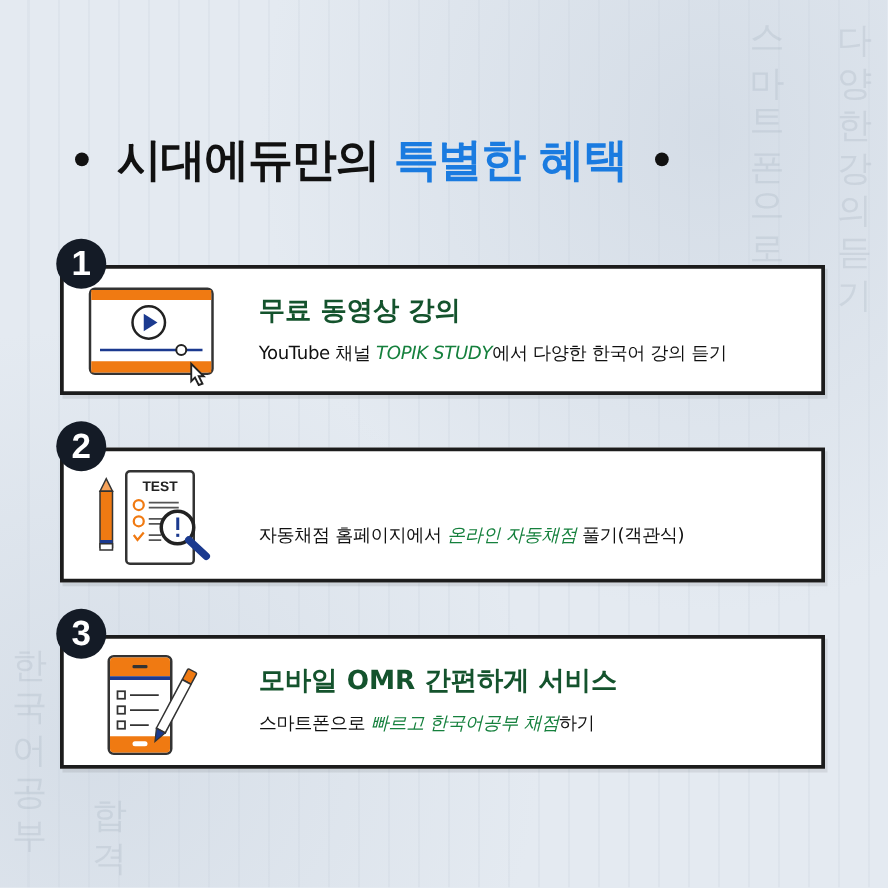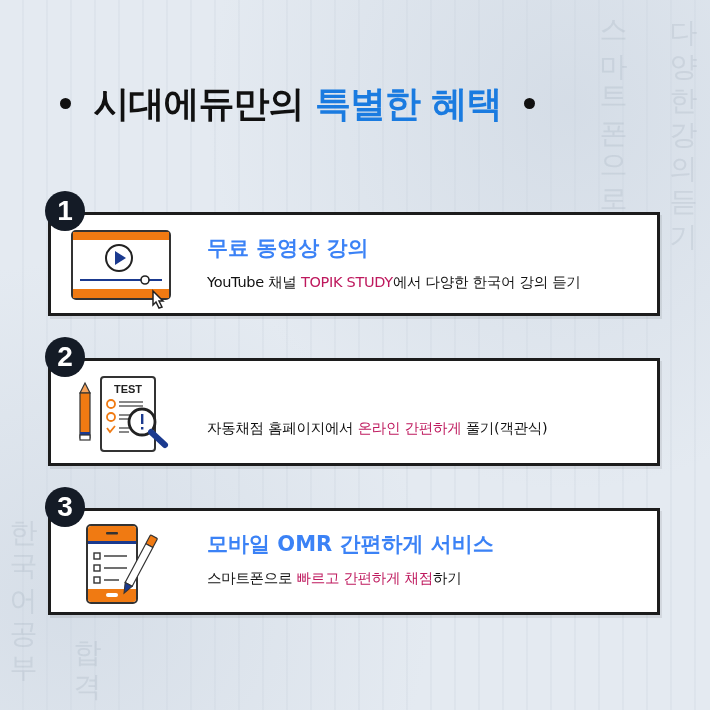--- a/index.html
+++ b/index.html
@@ -16,21 +16,21 @@
       radial-gradient(ellipse at 10% 85%, rgba(200,210,222,0.5), transparent 40%),
       repeating-linear-gradient(90deg, rgba(255,255,255,0.0) 0 22px, rgba(190,200,212,0.18) 22px 24px);
     pointer-events: none;
   }
   .bg-glyphs {
     position: absolute; font-size: 28px; color: rgba(150,162,178,0.22);
     writing-mode: vertical-rl; letter-spacing: 6px; line-height: 34px;
     font-family: "DejaVu Serif", serif; pointer-events: none;
   }
   .title {
-    position: absolute; top: 80px; left: 0; width: 595px;
+    position: absolute; top: 104px; left: 0; width: 595px;
     text-align: center; font-size: 36px; font-weight: 900; letter-spacing: -1px;
     color: #111; white-space: nowrap;
   }
   .title .dot {
     display: inline-block; width: 11px; height: 11px; border-radius: 50%;
     background: #111; vertical-align: middle; margin: 0 22px; position: relative; top: -3px;
   }
   .title .accent { color: #1a7be0; }
   .card {
     position: absolute; left: 48px; width: 612px; height: 104px;
@@ -43,27 +43,27 @@
     width: 40px; height: 40px; border-radius: 50%;
     background: #141b26; color: #fff;
     font-size: 28px; font-weight: 900; text-align: center; line-height: 40px;
     font-family: "Liberation Sans", sans-serif;
   }
   .icon-wrap {
     position: absolute; left: 16px; top: 10px; width: 110px; height: 84px;
   }
   .card-title {
     position: absolute; left: 156px; top: 19px;
-    font-size: 21px; font-weight: 900; color: #3b82f6; letter-spacing: 0px; white-space: nowrap;
+    font-size: 21px; font-weight: 900; color: #14532d; letter-spacing: 0px; white-space: nowrap;
   }
   .card-desc {
     position: absolute; left: 156px; top: 58px;
     font-size: 14.5px; color: #111; white-space: nowrap; letter-spacing: -0.3px;
   }
-  .hl { color: #be185d; }
+  .hl { color: #15803d; font-style: italic; }
 </style>
 </head>
 <body>
 
 <div class="bg-texture"></div>
 <div class="bg-glyphs" style="right:10px;top:0;height:300px;">다양한강의듣기</div>
 <div class="bg-glyphs" style="right:80px;top:0;height:240px;">스마트폰으로</div>
 <div class="bg-glyphs" style="left:6px;top:500px;height:220px;">한국어공부</div>
 <div class="bg-glyphs" style="left:70px;top:620px;height:100px;">합격</div>
 
@@ -108,21 +108,21 @@
       <line x1="52" y1="44" x2="64" y2="44" stroke="#555" stroke-width="1.4"></line>
       <line x1="52" y1="48" x2="62" y2="48" stroke="#555" stroke-width="1.4"></line>
       <line x1="52" y1="57" x2="62" y2="57" stroke="#555" stroke-width="1.4"></line>
       <line x1="52" y1="61" x2="62" y2="61" stroke="#555" stroke-width="1.4"></line>
       <circle cx="75" cy="51" r="13" fill="#fff" stroke="#222" stroke-width="2.8"></circle>
       <rect x="74" y="43" width="2.4" height="10" fill="#1b3a8f"></rect>
       <rect x="74" y="56" width="2.4" height="2.5" fill="#1b3a8f"></rect>
       <line x1="84" y1="61" x2="98" y2="74" stroke="#1b3a8f" stroke-width="6" stroke-linecap="round"></line>
     </svg>
   </div>
-  <div class="card-desc"><span>자동채점 홈페이지에서 </span><span class="hl">온라인 간편하게</span><span> 풀기(객관식)</span></div>
+  <div class="card-desc"><span>자동채점 홈페이지에서 </span><span class="hl">온라인 자동채점</span><span> 풀기(객관식)</span></div>
 </div>
 
 <div class="card" style="top:508px;height:107px;">
   <div class="badge">3</div>
   <div class="icon-wrap">
     <svg width="110" height="84" viewBox="0 0 110 84">
       <rect x="20" y="4" width="50" height="78" rx="4" fill="#fff" stroke="#333" stroke-width="2"></rect>
       <path d="M21,8 a3,3 0 0 1 3,-3 h42 a3,3 0 0 1 3,3 v12 h-48 z" fill="#f07a12"></path>
       <rect x="21" y="20" width="48" height="3" fill="#1b3a8f"></rect>
       <rect x="39" y="11" width="12" height="2.5" rx="1" fill="#333"></rect>
@@ -135,14 +135,14 @@
       <line x1="37" y1="47" x2="60" y2="47" stroke="#333" stroke-width="1.4"></line>
       <line x1="37" y1="59" x2="52" y2="59" stroke="#333" stroke-width="1.4"></line>
       <g transform="rotate(28 72 44)">
         <rect x="68" y="12" width="8" height="10" rx="1" fill="#f07a12" stroke="#333" stroke-width="1.2"></rect>
         <rect x="68" y="22" width="8" height="44" fill="#fff" stroke="#333" stroke-width="1.2"></rect>
         <polygon points="68,66 76,66 72,76" fill="#1b3a8f" stroke="#333" stroke-width="1"></polygon>
       </g>
     </svg>
   </div>
   <div class="card-title">모바일 OMR 간편하게 서비스</div>
-  <div class="card-desc"><span>스마트폰으로 </span><span class="hl">빠르고 간편하게 채점</span><span>하기</span></div>
+  <div class="card-desc"><span>스마트폰으로 </span><span class="hl">빠르고 한국어공부 채점</span><span>하기</span></div>
 </div>
 
 </body></html>

